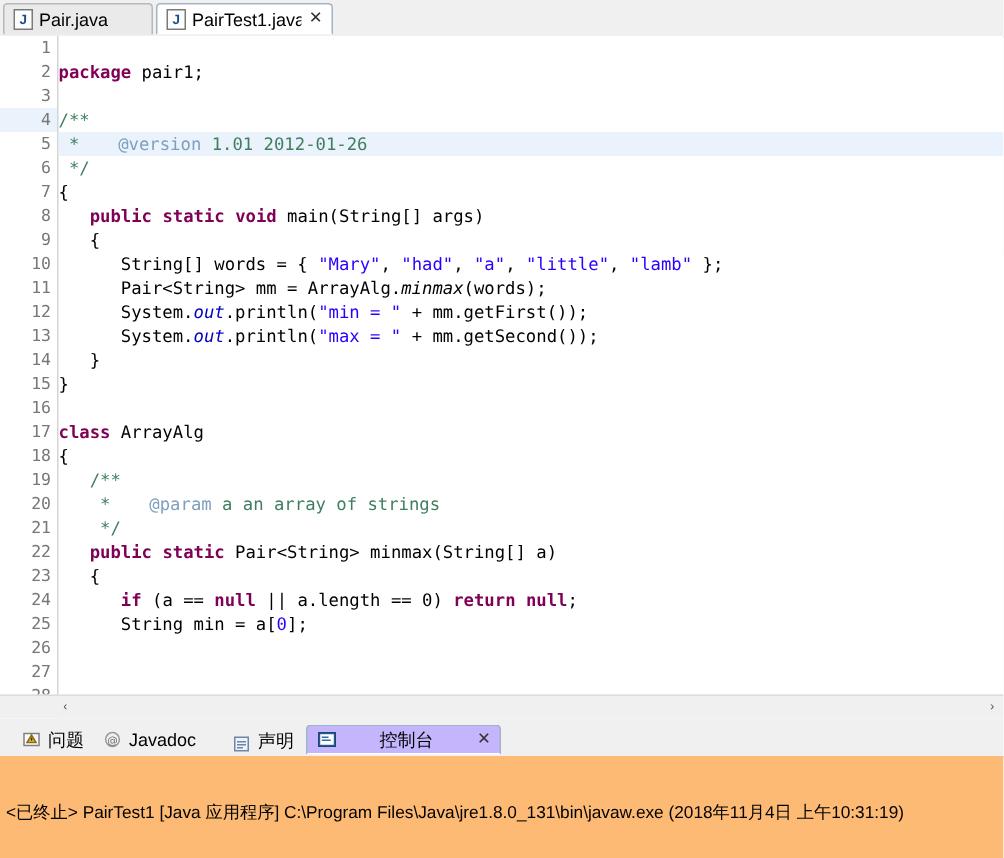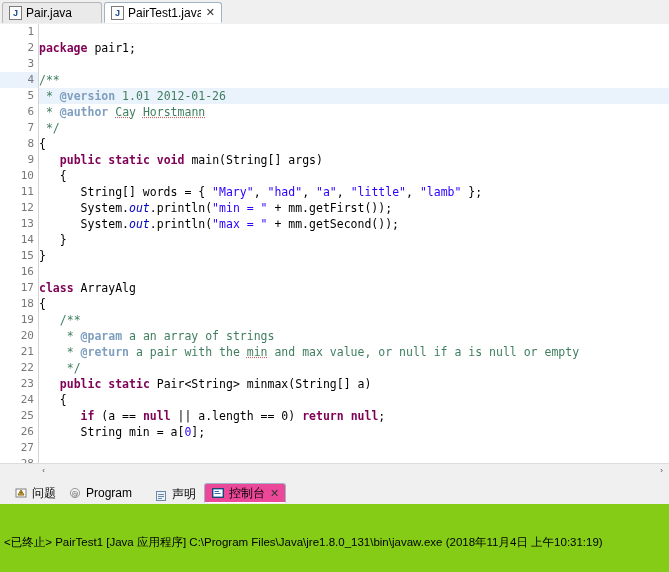--- a/index.html
+++ b/index.html
@@ -90,21 +90,21 @@
     width: 36px; text-align: right;
     height: 16px; line-height: 16px;
     font-family: "DejaVu Sans Mono", monospace;
     font-size: 11px; color: #787878;
   }
   .lnrow { position: relative; height: 16px; }
   .hl { background: #eaf2fb; }
   .kw { color: #7f0055; font-weight: bold; }
   .str { color: #2a00ff; }
   .cmt { color: #3f7f5f; }
-  .jdoctag { color: #7f9fbf; font-weight: bold; }
+  .jdoctag { color: #7f9fbf; font-weight: normal; margin-left: 19px; }
   .fld { font-style: italic; color: #0000c0; }
   .mth { font-style: italic; color: #000; }
   .squig {
     text-decoration: underline;
     text-decoration-style: dotted;
     text-decoration-color: #cc6666;
   }
 
   
   .hscroll {
@@ -128,32 +128,32 @@
     background: #f0f0f0;
     border-bottom: 1px solid #a0b4c8;
   }
   .vtab {
     position: absolute; top: 3px; height: 20px;
     display: flex; align-items: center;
     font-size: 12px; color: #000; padding: 0 6px; box-sizing: border-box;
     white-space: nowrap;
   }
   .vtab.active {
-    background: #ec4899;
+    background: #c4b5fd;
     border: 1px solid #a0b4c8;
     border-bottom: 1px solid #ffffff;
-    border-top-left-radius: 3px; border-top-right-radius: 3px;
+    border-top-left-radius: 3px; border-top-right-radius: 3px; gap: 24px;
   }
   .vicon {
     width: 14px; height: 14px; margin-right: 4px; flex: 0 0 auto;
     position: relative;
   }
   .console-body {
     position: absolute; left: 0; top: 24px; width: 669px; height: 68px;
-    background: #84cc16;
+    background: #fdba74;
     font-family: "DejaVu Sans Mono", monospace;
     font-size: 11.5px;
     color: #000;
     padding: 2px 0 0 4px;
     box-sizing: border-box;
     overflow: hidden;
     white-space: pre;
   }
   .console-head {
     font-family: "Liberation Sans", sans-serif;
@@ -268,36 +268,35 @@
             <span class="ln">28</span>
           </div>
         </div>
     </div>
     <div class="code">
       <div id="code-rows">
           <div class="line"><span><span class="kw">package</span> pair1;</span></div>
           <div class="line"><span></span></div>
           <div class="line"><span><span class="cmt">/**</span></span></div>
           <div class="line hl"><span> <span class="cmt">* </span><span class="jdoctag">@version</span><span class="cmt"> 1.01 2012-01-26</span></span></div>
-          <div class="line"><span> <span class="cmt">* </span><span class="jdoctag">@author</span><span class="cmt"> </span><span class="cmt squig">Cay</span><span class="cmt"> </span><span class="cmt squig">Horstmann</span></span></div>
           <div class="line"><span> <span class="cmt">*/</span></span></div>
           <div class="line"><span>{</span></div>
           <div class="line"><span>   <span class="kw">public</span> <span class="kw">static</span> <span class="kw">void</span> main(String[] args)</span></div>
           <div class="line"><span>   {</span></div>
           <div class="line"><span>      String[] words = { <span class="str">"Mary"</span>, <span class="str">"had"</span>, <span class="str">"a"</span>, <span class="str">"little"</span>, <span class="str">"lamb"</span> };</span></div>
+          <div class="line"><span>      Pair&lt;String&gt; mm = ArrayAlg.<span class="mth">minmax</span>(words);</span></div>
           <div class="line"><span>      System.<span class="fld">out</span>.println(<span class="str">"min = "</span> + mm.getFirst());</span></div>
           <div class="line"><span>      System.<span class="fld">out</span>.println(<span class="str">"max = "</span> + mm.getSecond());</span></div>
           <div class="line"><span>   }</span></div>
           <div class="line"><span>}</span></div>
           <div class="line"><span></span></div>
           <div class="line"><span><span class="kw">class</span> ArrayAlg</span></div>
           <div class="line"><span>{</span></div>
           <div class="line"><span>   <span class="cmt">/**</span></span></div>
           <div class="line"><span>    <span class="cmt">* </span><span class="jdoctag">@param</span><span class="cmt"> a an array of strings</span></span></div>
-          <div class="line"><span>    <span class="cmt">* </span><span class="jdoctag">@return</span><span class="cmt"> a pair with the </span><span class="cmt squig">min</span><span class="cmt"> and max value, or null if a is null or empty</span></span></div>
           <div class="line"><span>    <span class="cmt">*/</span></span></div>
           <div class="line"><span>   <span class="kw">public</span> <span class="kw">static</span> Pair&lt;String&gt; minmax(String[] a)</span></div>
           <div class="line"><span>   {</span></div>
           <div class="line"><span>      <span class="kw">if</span> (a == <span class="kw">null</span> || a.length == 0) <span class="kw">return</span> <span class="kw">null</span>;</span></div>
           <div class="line"><span>      String min = a[<span class="str">0</span>];</span></div>
         </div>
     </div>
 
     <div class="hscroll">
       <span class="arrow-l">‹</span>
@@ -319,21 +318,21 @@
         <span>问题</span>
       </div>
 
       <div class="vtab" style="left:62px;">
         <span class="vicon">
           <svg width="14" height="14" viewBox="0 0 14 14">
             <circle cx="7" cy="7" r="4.6" fill="none" stroke="#9a9a9a"></circle>
             <text x="7" y="10" font-size="7" text-anchor="middle" fill="#6a6a6a" font-family="DejaVu Sans">@</text>
           </svg>
         </span>
-        <span>Program</span>
+        <span>Javadoc</span>
       </div>
 
       <div class="vtab" style="left:148px;align-items:flex-end;">
         <span class="vicon">
           <svg width="14" height="14" viewBox="0 0 14 14">
             <rect x="2.5" y="2.5" width="9" height="9" fill="#eef3fa" stroke="#6d87a8"></rect>
             <line x1="4" y1="5.5" x2="10" y2="5.5" stroke="#6d87a8"></line>
             <line x1="4" y1="7.5" x2="10" y2="7.5" stroke="#6d87a8"></line>
             <line x1="4" y1="9.5" x2="8" y2="9.5" stroke="#6d87a8"></line>
           </svg>

